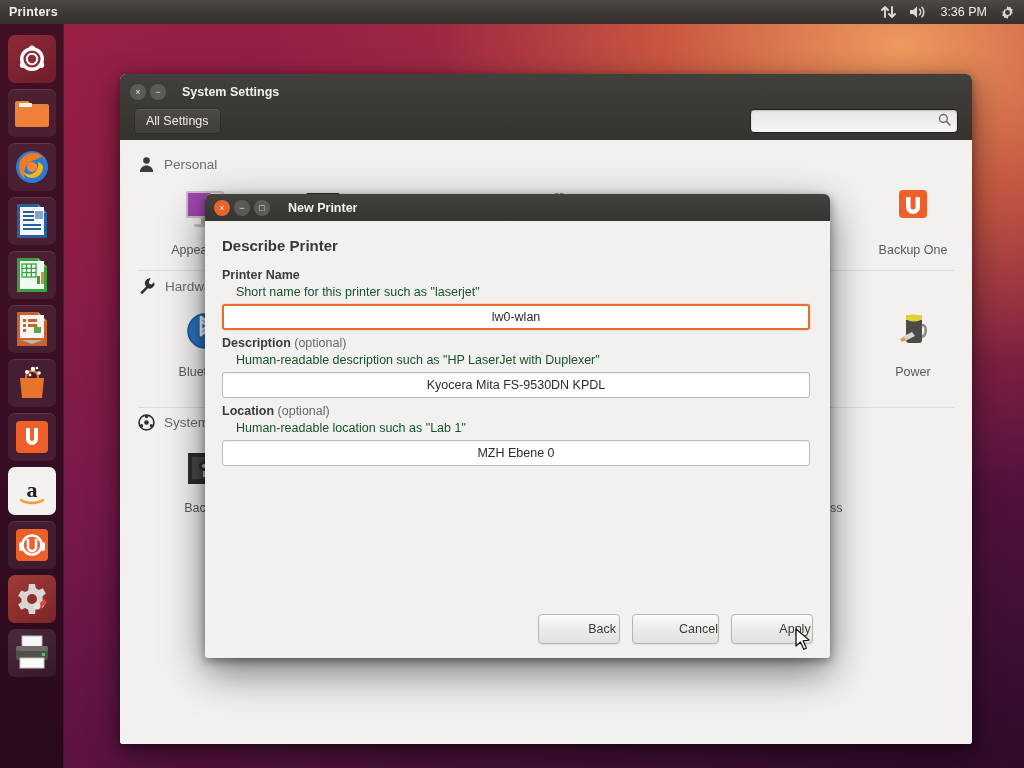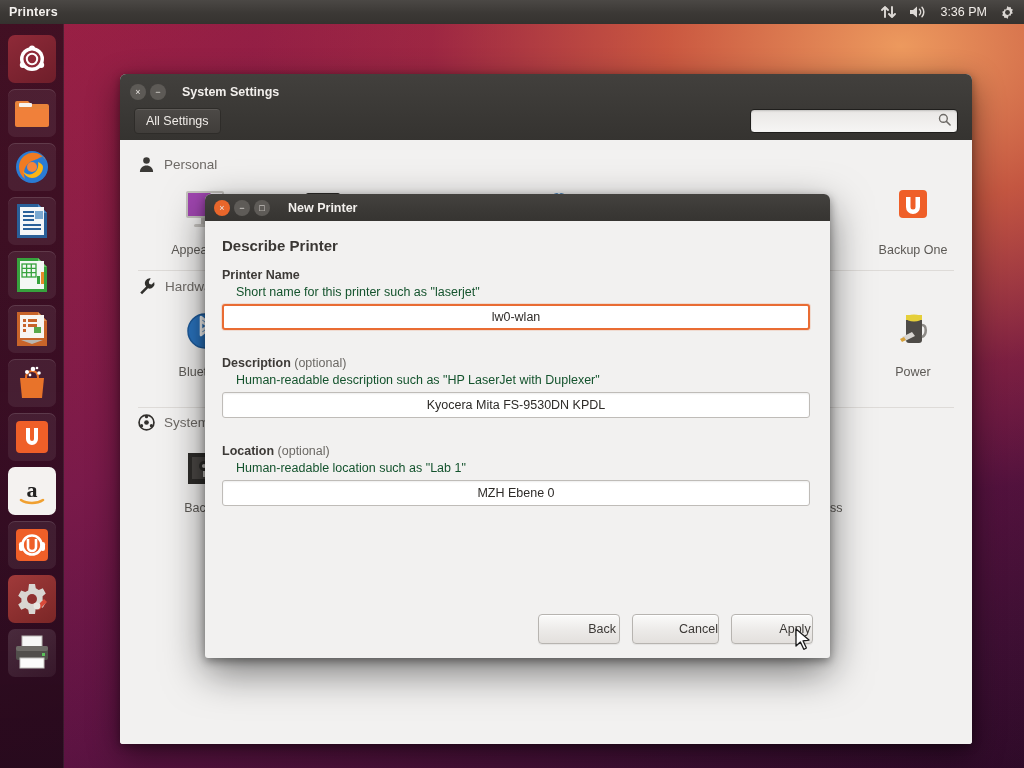--- a/index.html
+++ b/index.html
@@ -97,21 +97,21 @@
   }
   #dialog .dtitle {
     height: 27px; background: linear-gradient(180deg,#44423f 0%, #3b3936 60%, #363431 100%);
     display: flex; align-items: center; padding-left: 9px;
   }
   #dialog .dtitle .wbtn.c-close { background: #e8662b; }
   #dialog .dtitle .wbtn.c-min, #dialog .dtitle .wbtn.c-max { background: #5e5b57; }
   #dialog .dtext { color: #f3f0ed; font-size: 12.5px; font-weight: bold; margin-left: 14px; }
   #dialog .dbody { padding: 16px 17px 0 17px; height: 437px; display: flex; flex-direction: column; }
   #dialog h2 { font-size: 15px; color: #3a3734; font-weight: bold; margin-bottom: 14px; }
-  .fgroup { margin-bottom: 20px; }
+  .fgroup { margin-bottom: 0; }
   .flabel { font-size: 12.5px; color: #3d3a37; font-weight: bold; margin-bottom: 3px; }
   .flabel .opt { font-weight: normal; color: #6b6864; }
   .fhint { font-size: 12.5px; color: #14532d; margin: 0 0 5px 14px; }
   .finput {
     width: 588px; height: 26px; border-radius: 3px; background: #fff;
     border: 1px solid #bfbcb8; padding: 0 7px; font-size: 12.5px; color: #2e2b28;
     font-family: "Liberation Sans", sans-serif; outline: none;
     box-shadow: inset 0 1px 2px rgba(0,0,0,.07);
     text-align: center;
   }

